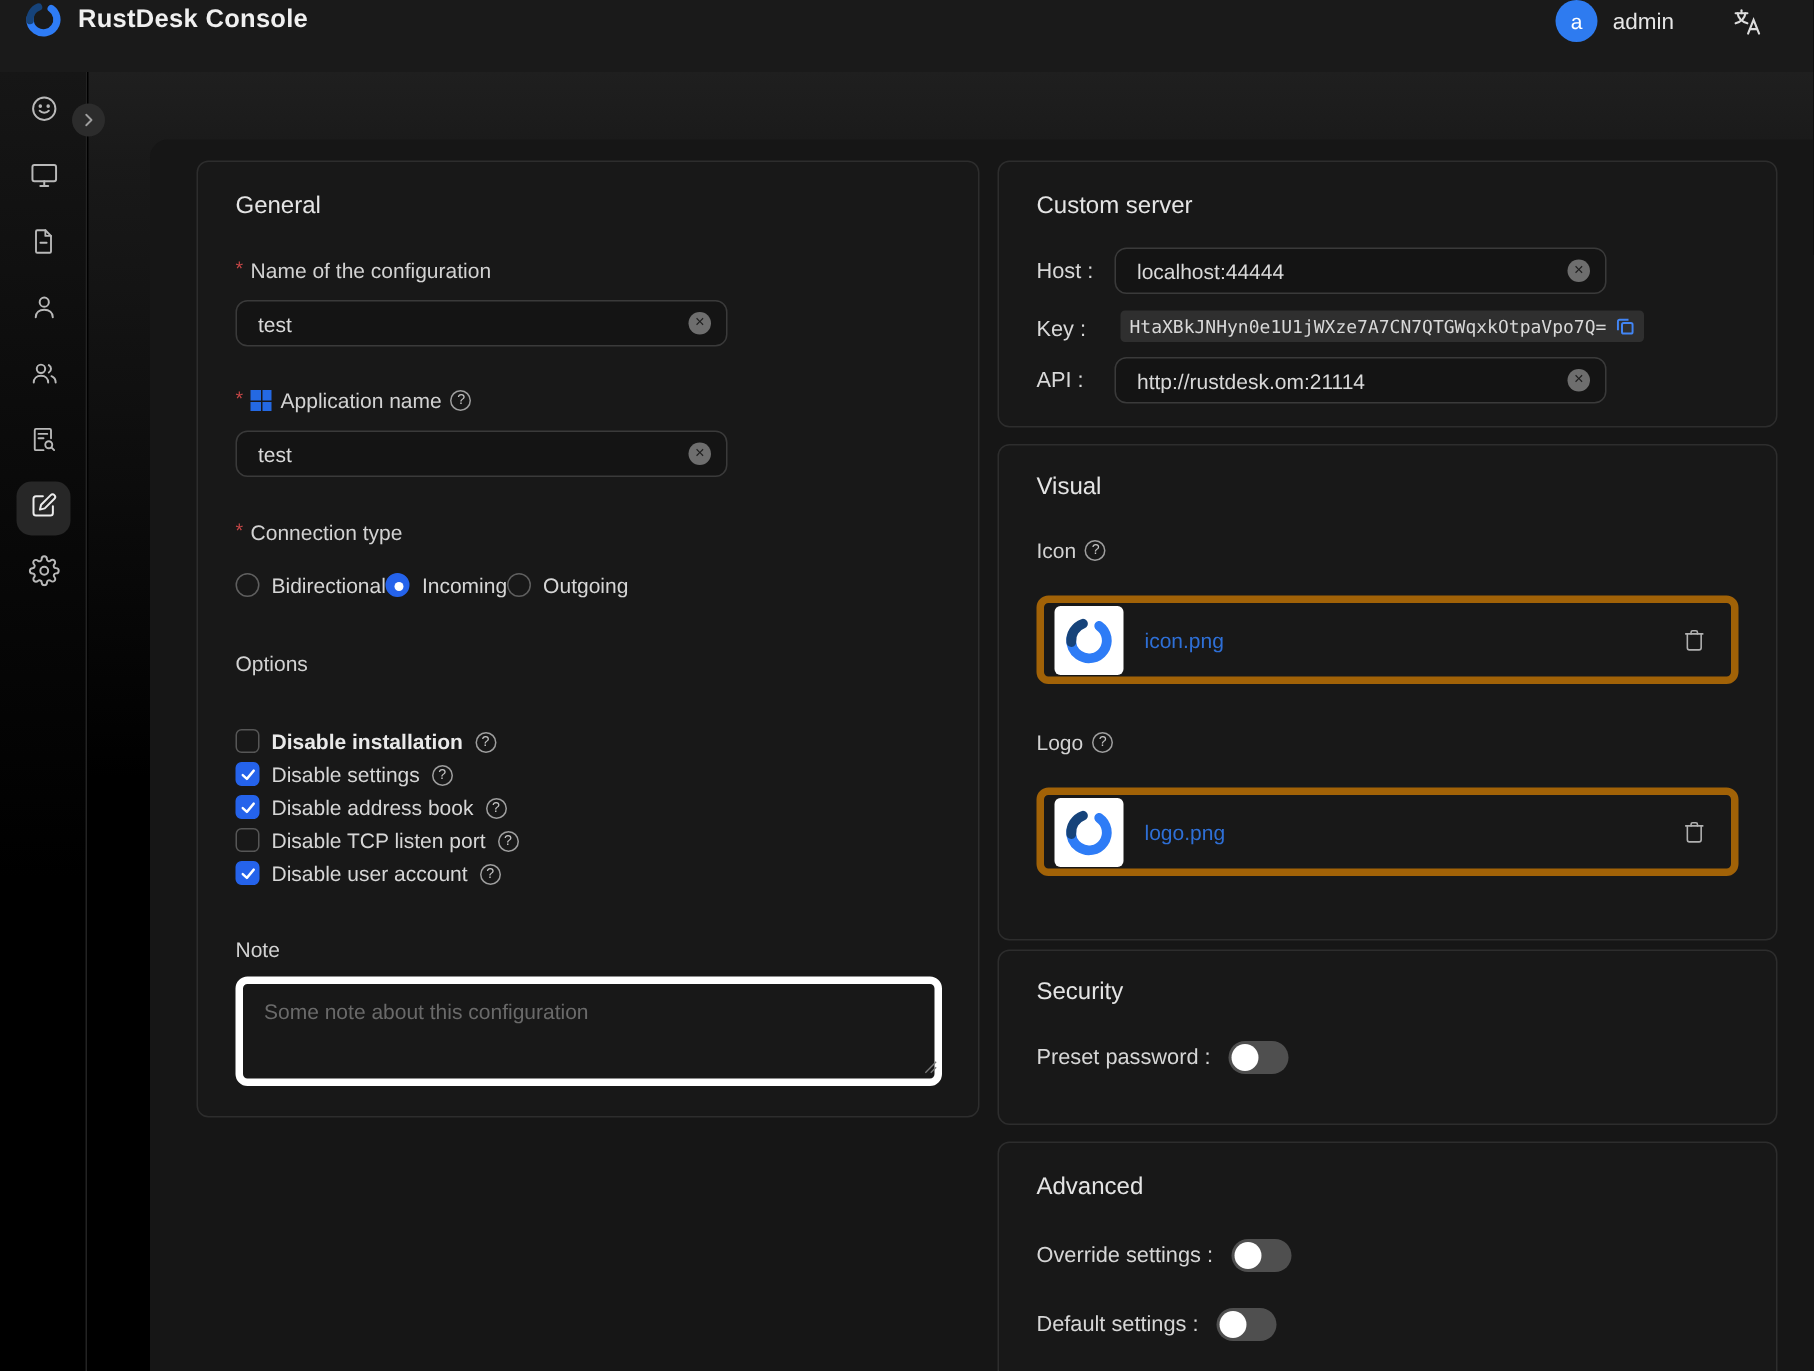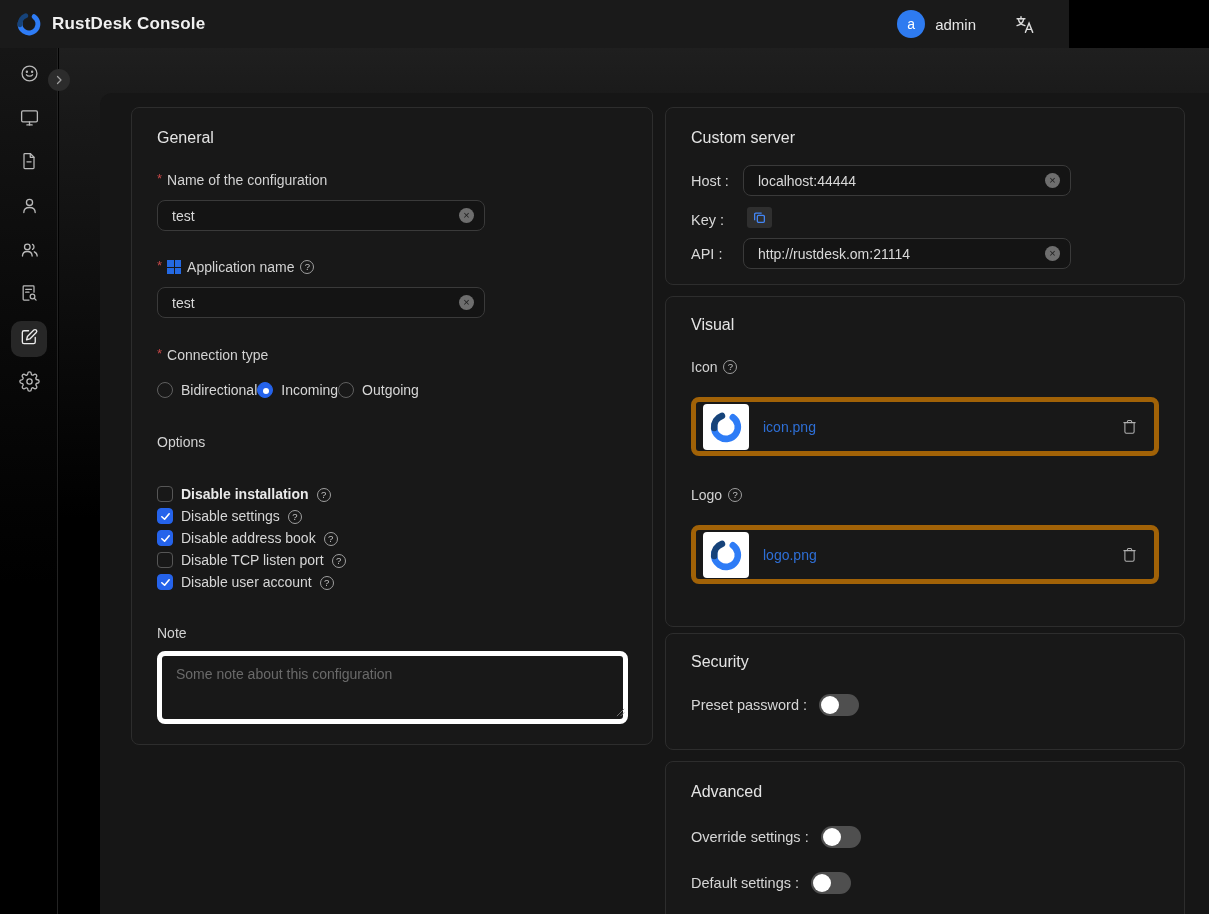--- a/index.html
+++ b/index.html
@@ -4,22 +4,22 @@
 <style>
   * { box-sizing: border-box; }
   html,body { margin:0; padding:0; }
   body {
     width:1209px; height:914px; position:relative; overflow:hidden;
     background:#000; color:#ddd;
     font-family:"Liberation Sans", sans-serif;
   }
   
   .header {
-    position:absolute; left:0; top:0; width:1069px; height:48px;
-    background:#1a1a1a; display:flex; align-items:center;
+    position:absolute; left:0; top:0; width:1209px; height:48px;
+    background:#1a1a1a; display:flex; align-items:flex-start;
     padding:0 16px; z-index:6;
   }
   .brand { display:flex; align-items:center; gap:10px; }
   .brand-title { font-size:17px; font-weight:700; color:#f0f0f0; letter-spacing:.2px; }
   .header-right { margin-left:auto; display:flex; align-items:center; }
   .avatar {
     width:28px; height:28px; border-radius:50%; background:#2e7bf0;
     color:#fff; font-size:14px; display:flex; align-items:center; justify-content:center;
   }
   .username { font-size:15px; color:#e6e6e6; margin-left:10px; }
@@ -356,20 +356,21 @@
       <span class="srv-label">Host :</span>
       <div class="text-input">
         <input value="localhost:44444" style="">
         <span class="clear-btn">×</span>
       </div>
     </div>
 
     <div class="srv-row mt11">
       <span class="srv-label">Key :</span>
       <div class="key-chip">
+        <span>HtaXBkJNHyn0e1U1jWXze7A7CN7QTGWqxkOtpaVpo7Q=</span>
         <span class="copy-btn">
           <svg width="13" height="13" viewBox="0 0 24 24" fill="none" stroke="#4285f4" stroke-width="2.4" stroke-linejoin="round">
               <rect x="8" y="8" width="13" height="13" rx="2"></rect>
               <path d="M16 4 H5 a2 2 0 0 0 -2 2 v11"></path>
             </svg>
         </span>
       </div>
     </div>
 
     <div class="srv-row mt10">

